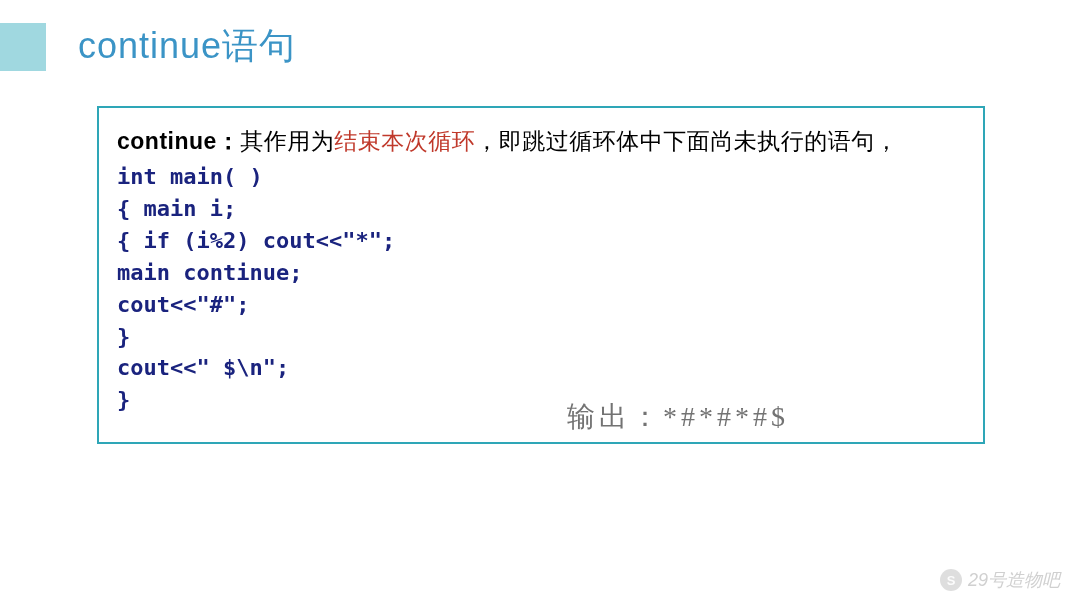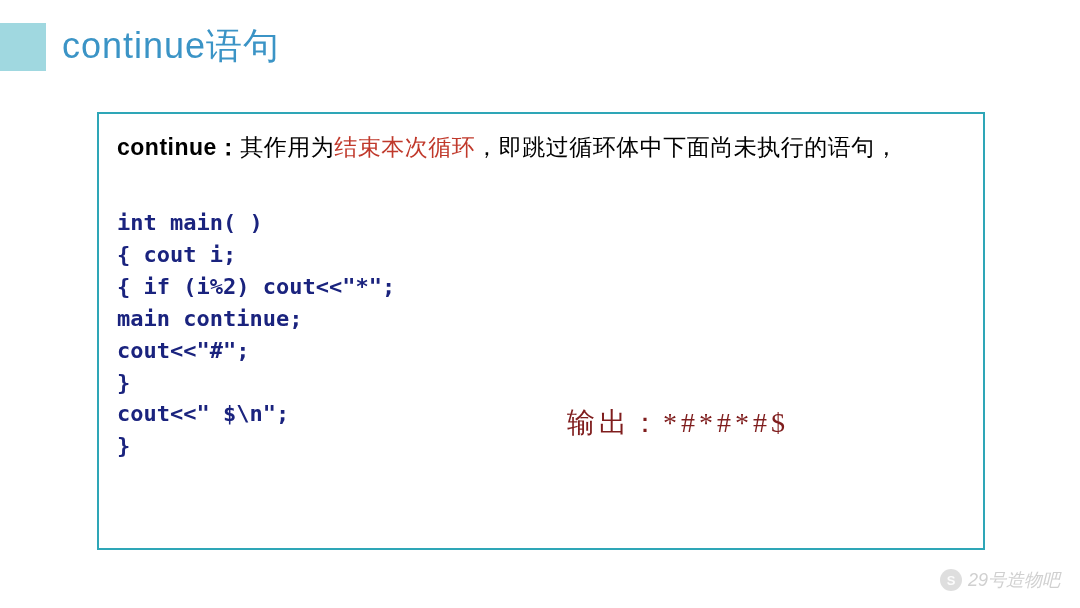--- a/index.html
+++ b/index.html
@@ -1,15 +1,15 @@
 <!DOCTYPE html>
 <html><head>
   <meta charset="utf-8">
   <style>
-    * { margin: 0; padding: 0; box-sizing: border-box; }
+    * { margin: 0; padding: 0; box-sizing: border-box; gap: 16px; }
     body {
       width: 1080px;
       height: 608px;
       background: #fff;
       font-family: "Microsoft YaHei", sans-serif;
       position: relative;
       overflow: hidden;
     }
     .header {
       display: flex;
@@ -26,49 +26,48 @@
     }
     .title {
       color: #3b94c6;
       font-size: 36px;
       font-weight: 400;
       letter-spacing: 1px;
     }
     .content-box {
       position: absolute;
       left: 97px;
-      top: 112px;
+      top: 106px;
       width: 888px;
-      height: 438px;
+      height: 338px;
       border: 2px solid #2ea6b7;
       padding: 14px 18px 8px 18px;
     }
     .desc {
       font-size: 23px;
       line-height: 1.7;
       color: #000;
       letter-spacing: 0.5px;
     }
     .red { color: #c0392b; }
     .bold { font-weight: 700; }
     .code {
-      margin-top: 40px;
       font-family: Consolas, monaco, monospace;
       font-weight: 700;
       font-size: 22px;
       line-height: 1.45;
       color: #1a237e;
     }
     .output {
       position: absolute;
       left: 468px;
       top: 290px;
       font-family: "SimSun", serif;
       font-size: 28px;
-      color: #7f1d1d;
+      color: #737373;
       letter-spacing: 4px;
     }
     .watermark {
       position: absolute;
       right: 20px;
       bottom: 16px;
       color: rgba(200,200,200,0.85);
       font-size: 18px;
       font-style: italic;
       display: flex;
@@ -97,21 +96,21 @@
   <div class="title">continue语句</div>
 </div>
 
 <div class="content-box">
   <div class="desc">
     <span class="bold">continue：</span><span>其作用为</span><span class="red">结束本次循环</span><span>，即跳过循环体中下面尚未执行的语句，</span><br>
   </div>
 
   <div class="code">
     <div>int main( )</div>
-    <div>{    cout   i;</div>
+    <div>{    main   i;</div>
     <div>        { if (i%2)   cout&lt;&lt;"*";</div>
     <div>                  main   continue;</div>
     <div>           cout&lt;&lt;"#";</div>
     <div>         }</div>
     <div>   cout&lt;&lt;" $\n";</div>
     <div>   }</div>
   </div>
 
   <div class="output">
     <span>输出：</span><span>*#*#*#$</span>

